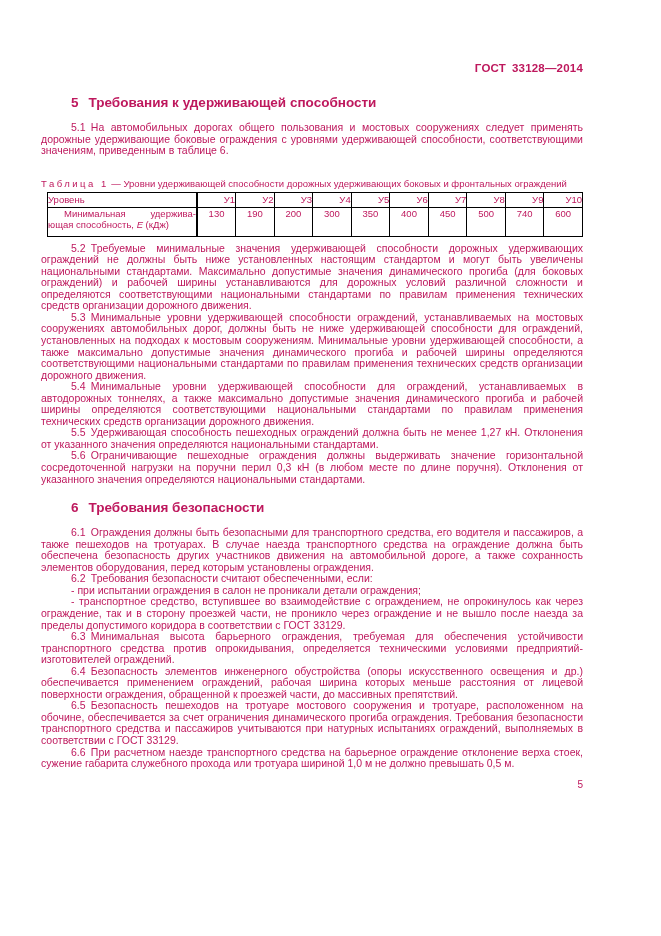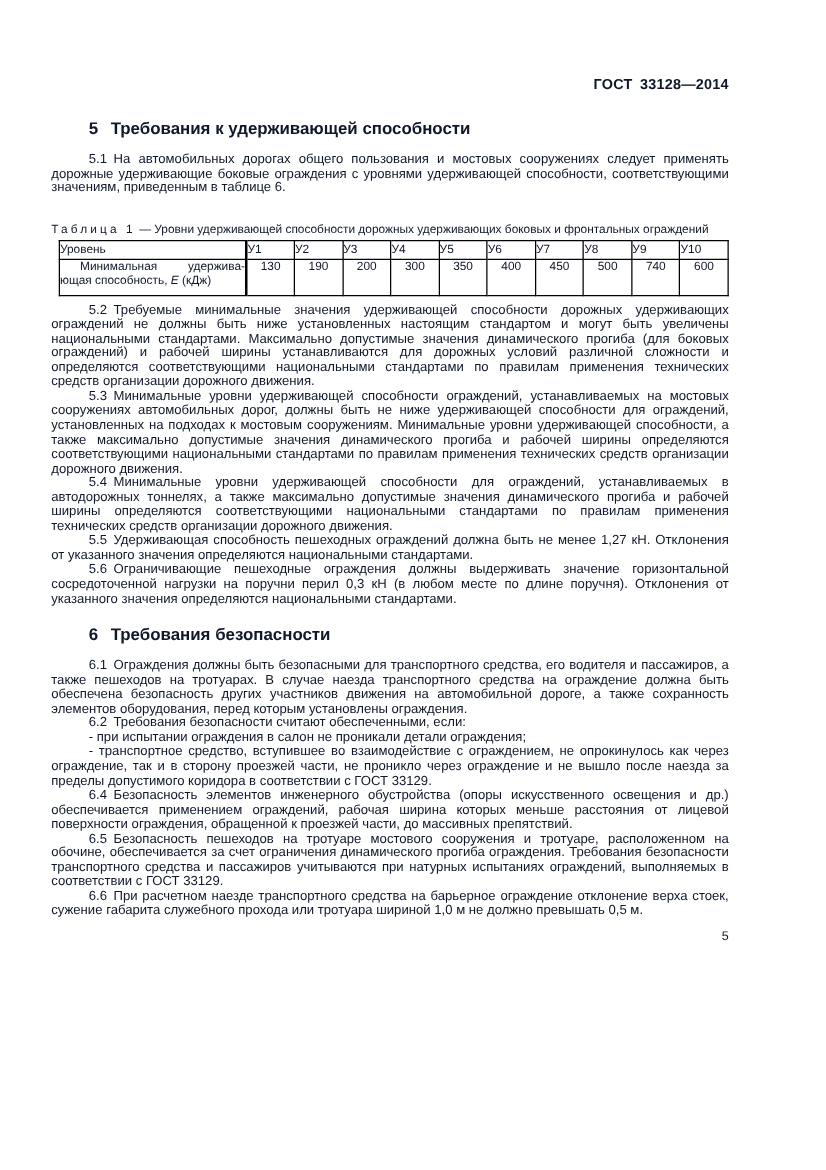--- a/index.html
+++ b/index.html
@@ -4,21 +4,21 @@
 <style>
   html, body { margin: 0; padding: 0; background: #ffffff; }
   .page {
     position: relative;
     width: 661px;
     height: 936px;
     box-sizing: border-box;
     background: #ffffff;
     padding: 62px 78px 0 41px;
     font-family: "Liberation Sans", sans-serif;
-    color: #0f172a;
+    color: #be185d;
     overflow: hidden;
   }
   .doc-ref {
     text-align: right;
     font-weight: bold;
     font-size: 11.5px;
     line-height: 13px;
     letter-spacing: 0.2px;
   }
   .heading {
@@ -60,21 +60,21 @@
   }
   table.gost-table { border: 1.5px solid #000; padding-left: 48px; }
   td.col-first { width: 148px; border-right: 2px solid #000 !important; }
   td.corner {
     text-align: left;
     padding: 4px 4px 4px 12px;
     height: 14px;
     vertical-align: middle;
   }
   td.head-cell {
-    text-align: left;
+    text-align: right;
     vertical-align: middle;
     height: 14px;
     padding: 3px 0;
   }
   td.label-cell {
     padding: 3px 4px 4px 4px;
     line-height: 11px;
     text-indent: 16px;
     text-align: justify;
     height: 28px;
@@ -147,19 +147,20 @@
   <p class="body">5.6 Ограничивающие пешеходные ограждения должны выдерживать значение горизонтальной сосредоточенной нагрузки на поручни перил 0,3 кН (в любом месте по длине поручня). Отклонения от указанного значения определяются национальными стандартами.</p>
 
   <div class="heading h6">
     <span class="h-num">6</span><span>Требования безопасности</span>
   </div>
 
   <p class="body first-after-heading">6.1 Ограждения должны быть безопасными для транспортного средства, его водителя и пассажиров, а также пешеходов на тротуарах. В случае наезда транспортного средства на ограждение должна быть обеспечена безопасность других участников движения на автомобильной дороге, а также сохранность элементов оборудования, перед которым установлены ограждения.</p>
   <p class="body">6.2 Требования безопасности считают обеспеченными, если:</p>
   <p class="body">- при испытании ограждения в салон не проникали детали ограждения;</p>
   <p class="body">- транспортное средство, вступившее во взаимодействие с ограждением, не опрокинулось как через ограждение, так и в сторону проезжей части, не проникло через ограждение и не вышло после наезда за пределы допустимого коридора в соответствии с ГОСТ 33129.</p>
+  <p class="body">6.3 Минимальная высота барьерного ограждения, требуемая для обеспечения устойчивости транспортного средства против опрокидывания, определяется техническими условиями предприятий-изготовителей ограждений.</p>
   <p class="body">6.4 Безопасность элементов инженерного обустройства (опоры искусственного освещения и др.) обеспечивается применением ограждений, рабочая ширина которых меньше расстояния от лицевой поверхности ограждения, обращенной к проезжей части, до массивных препятствий.</p>
   <p class="body">6.5 Безопасность пешеходов на тротуаре мостового сооружения и тротуаре, расположенном на обочине, обеспечивается за счет ограничения динамического прогиба ограждения. Требования безопасности транспортного средства и пассажиров учитываются при натурных испытаниях ограждений, выполняемых в соответствии с ГОСТ 33129.</p>
   <p class="body">6.6 При расчетном наезде транспортного средства на барьерное ограждение отклонение верха стоек, сужение габарита служебного прохода или тротуара шириной 1,0 м не должно превышать 0,5 м.</p>
 
   <div class="page-number">5</div>
 
 </div>
 
 </body></html>

